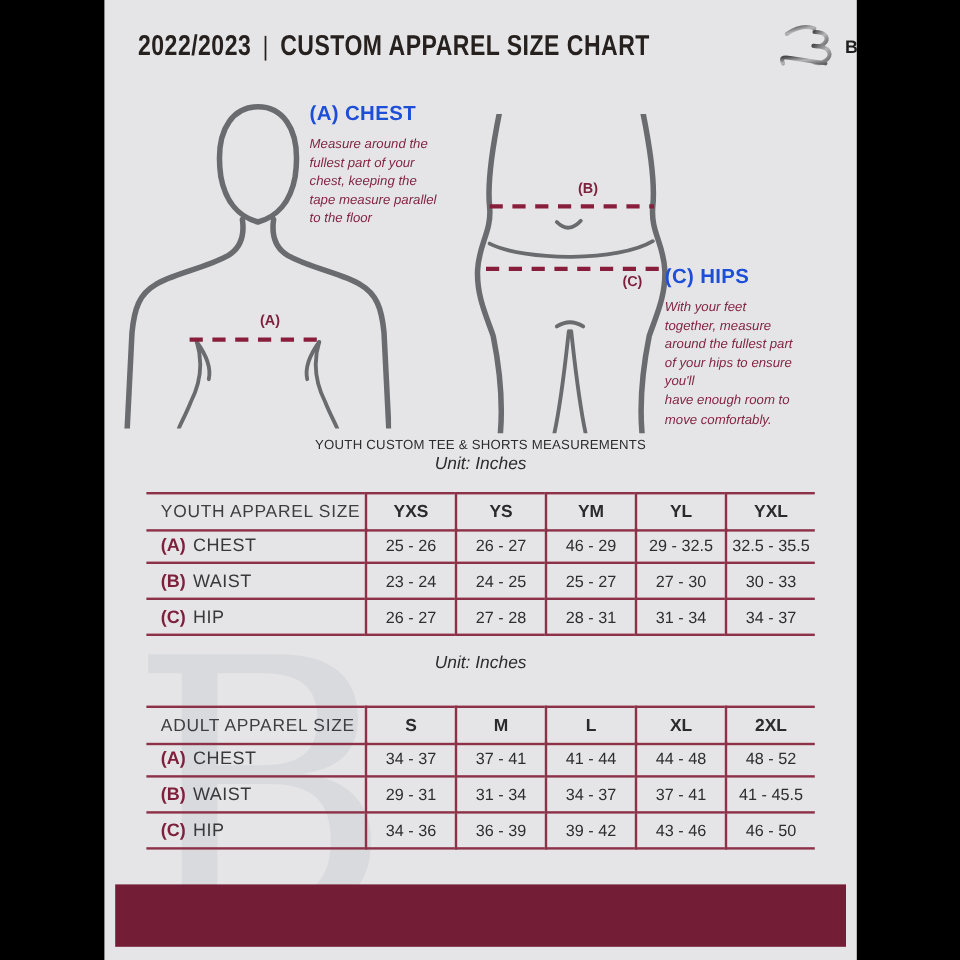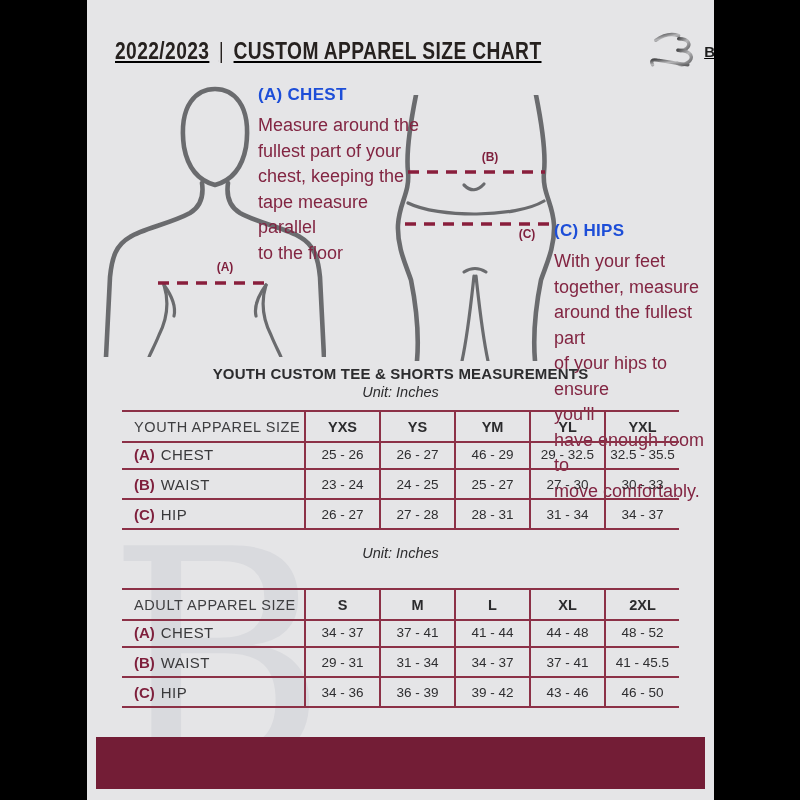--- a/index.html
+++ b/index.html
@@ -6,23 +6,23 @@
   body{
     width:800px;height:800px;background:#000;position:relative;overflow:hidden;
     font-family:"Liberation Sans",sans-serif;
   }
   .page{
     position:absolute;left:87px;top:0;width:627px;height:800px;
     background:#e5e5e7;overflow:hidden;
   }
   
   .header{
-    position:absolute;left:0;top:12px;width:627px;height:64px;
+    position:absolute;left:0;top:0;width:627px;height:64px;
     display:flex;align-items:center;justify-content:space-between;
-    padding:14px 24px 0 28px;box-sizing:border-box;text-decoration:underline;
+    padding:14px 24px 0 28px;box-sizing:border-box;
   }
   .title-group{
     display:flex;align-items:center;white-space:nowrap;
     transform:scaleX(0.80);transform-origin:left center;
     font-weight:700;font-size:24px;color:#26211f;letter-spacing:0.5px;
   }
   .title-divider{font-weight:400;margin:0 12px;font-size:22px;color:#26211f;}
   .brand-group{display:flex;align-items:center;}
   .brand-name{
     font-weight:700;font-size:15px;letter-spacing:6px;color:#1e1e1e;margin-left:10px;
@@ -39,24 +39,24 @@
   .fig path{fill:none;stroke:#6a6b6e;stroke-width:4.6;stroke-linecap:round;stroke-linejoin:round;}
   .fig path.thin{stroke-width:3.2;}
   .fig path.dash{stroke:#891e3c;stroke-width:3.6;stroke-dasharray:11 8;stroke-linecap:butt;}
   .measure-label{
     position:absolute;z-index:2;width:40px;text-align:center;
     font-weight:700;font-size:12px;color:#7e1f3c;
   }
   
   .inst{position:absolute;z-index:1;color:#7e1f3c;}
   .inst h3{margin:0 0 8px 0;font-size:17px;font-weight:700;letter-spacing:0.3px;color:#1d4ed8;}
-  .inst p{margin:0;font-size:18px;line-height:1.42;white-space:pre-line;color:#822542;}
+  .inst p{margin:0;font-style:italic;font-size:11px;line-height:1.42;white-space:pre-line;color:#822542;}
   
   .section-head{position:absolute;left:0;width:627px;text-align:center;z-index:1;color:#2c2c2e;}
-  .section-head .t{font-size:15px;font-weight:700;letter-spacing:0.2px;}
+  .section-head .t{font-size:11px;font-weight:400;letter-spacing:0.2px;}
   .section-head .u{font-size:14.5px;font-style:italic;margin-top:2px;}
   
   .size-table{
     position:absolute;left:35px;width:557px;z-index:1;
     display:grid;grid-template-columns:182px repeat(5,75px);
     grid-auto-rows:30px;
   }
   .size-table .cell{
     display:flex;align-items:center;justify-content:center;
     border-bottom:2px solid #8c3147;box-sizing:border-box;

